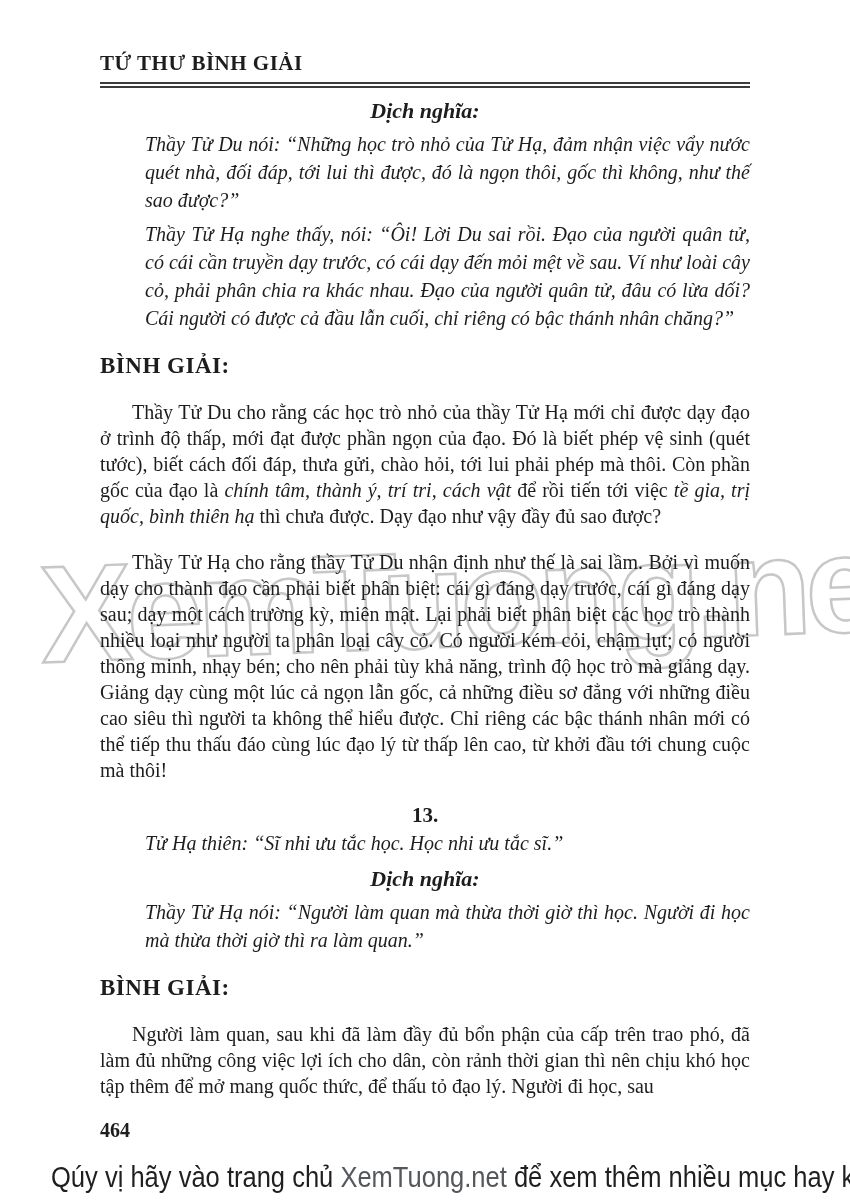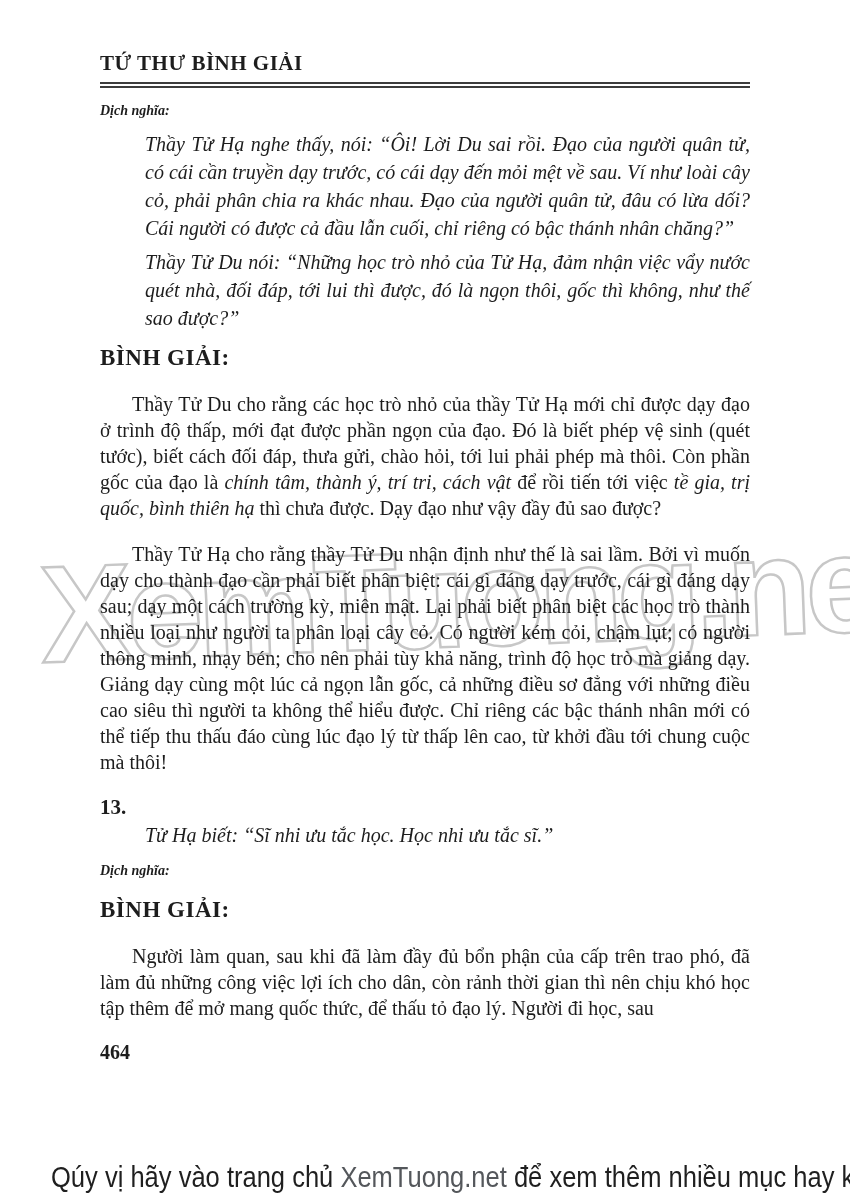--- a/index.html
+++ b/index.html
@@ -44,45 +44,47 @@
     line-height: 26px;
   }
   .header-rule {
     margin-top: 6px;
     height: 2px;
     border-top: 2.5px solid #3c3c3c;
     border-bottom: 2px solid #3c3c3c;
   }
   .dich-nghia {
     margin-top: 10px;
-    font-size: 14px; font-weight: bold; font-style: italic;
+    font-size: 22px; font-weight: bold; font-style: italic;
     line-height: 26px;
+    text-align: center;
   }
   .quote {
     margin: 6px 0 0 45px;
     font-size: 20px; font-style: italic;
     line-height: 28px;
     text-align: justify;
   }
   .binh-giai {
-    margin-top: 12px;
+    margin-top: 20px;
     font-size: 23px; font-weight: bold;
     line-height: 28px;
     letter-spacing: 0.5px;
   }
   .commentary {
     margin-top: 19px;
     font-size: 20px;
     line-height: 26px;
     text-align: justify;
     text-indent: 32px;
   }
   .section-number {
     font-size: 21px; font-weight: bold;
     line-height: 24px;
+    text-align: center;
   }
   .chinese {
     margin: 5px 0 0 45px;
     font-size: 29px;
     line-height: 38px;
     letter-spacing: 3px;
   }
   .transliteration {
     margin: 3px 0 0 45px;
     font-size: 20px; font-style: italic;
@@ -115,37 +117,38 @@
 
   <div class="watermark">XemTuong.net</div>
 
   <div class="content">
 
     <div class="running-header">TỨ THƯ BÌNH GIẢI</div>
     <div class="header-rule"></div>
 
     <div class="dich-nghia">Dịch nghĩa:</div>
 
+    <p class="quote">Thầy Tử Du nói: “Những học trò nhỏ của Tử Hạ, đảm nhận việc vẩy nước quét nhà, đối đáp, tới lui thì được, đó là ngọn thôi, gốc thì không, như thế sao được?”</p>
+
     <p class="quote">Thầy Tử Hạ nghe thấy, nói: “Ôi! Lời Du sai rồi. Đạo của người quân tử, có cái cần truyền dạy trước, có cái dạy đến mỏi mệt về sau. Ví như loài cây cỏ, phải phân chia ra khác nhau. Đạo của người quân tử, đâu có lừa dối? Cái người có được cả đầu lẫn cuối, chỉ riêng có bậc thánh nhân chăng?”</p>
-
-    <p class="quote">Thầy Tử Du nói: “Những học trò nhỏ của Tử Hạ, đảm nhận việc vẩy nước quét nhà, đối đáp, tới lui thì được, đó là ngọn thôi, gốc thì không, như thế sao được?”</p>
 
     <div class="binh-giai">BÌNH GIẢI:</div>
 
     <p class="commentary"><span>Thầy Tử Du cho rằng các học trò nhỏ của thầy Tử Hạ mới chỉ được dạy đạo ở trình độ thấp, mới đạt được phần ngọn của đạo. Đó là biết phép vệ sinh (quét tước), biết cách đối đáp, thưa gửi, chào hỏi, tới lui phải phép mà thôi. Còn phần gốc của đạo là </span><i>chính tâm, thành ý, trí tri, cách vật</i><span> để rồi tiến tới việc </span><i>tề gia, trị quốc, bình thiên hạ</i><span> thì chưa được. Dạy đạo như vậy đầy đủ sao được?</span></p>
 
     <p class="commentary">Thầy Tử Hạ cho rằng thầy Tử Du nhận định như thế là sai lầm. Bởi vì muốn dạy cho thành đạo cần phải biết phân biệt: cái gì đáng dạy trước, cái gì đáng dạy sau; dạy một cách trường kỳ, miên mật. Lại phải biết phân biệt các học trò thành nhiều loại như người ta phân loại cây cỏ. Có người kém cỏi, chậm lụt; có người thông minh, nhạy bén; cho nên phải tùy khả năng, trình độ học trò mà giảng dạy. Giảng dạy cùng một lúc cả ngọn lẫn gốc, cả những điều sơ đẳng với những điều cao siêu thì người ta không thể hiểu được. Chỉ riêng các bậc thánh nhân mới có thể tiếp thu thấu đáo cùng lúc đạo lý từ thấp lên cao, từ khởi đầu tới chung cuộc mà thôi!</p>
 
     <div class="section-number">13.</div>
 
 
-    <div class="transliteration">Tử Hạ biết: “Sĩ nhi ưu tắc học. Học nhi ưu tắc sĩ.”</div>
+    <div class="transliteration">Tử Hạ thiên: “Sĩ nhi ưu tắc học. Học nhi ưu tắc sĩ.”</div>
 
     <div class="dich-nghia">Dịch nghĩa:</div>
 
+    <p class="quote">Thầy Tử Hạ nói: “Người làm quan mà thừa thời giờ thì học. Người đi học mà thừa thời giờ thì ra làm quan.”</p>
 
     <div class="binh-giai">BÌNH GIẢI:</div>
 
     <p class="commentary">Người làm quan, sau khi đã làm đầy đủ bổn phận của cấp trên trao phó, đã làm đủ những công việc lợi ích cho dân, còn rảnh thời gian thì nên chịu khó học tập thêm để mở mang quốc thức, để thấu tỏ đạo lý. Người đi học, sau</p>
 
     <div class="page-number">464</div>
 
   </div>
 
   <div class="footer"><span>Qúy vị hãy vào trang chủ </span><span class="site">XemTuong.net</span><span> để xem thêm nhiều mục hay khác</span></div>

